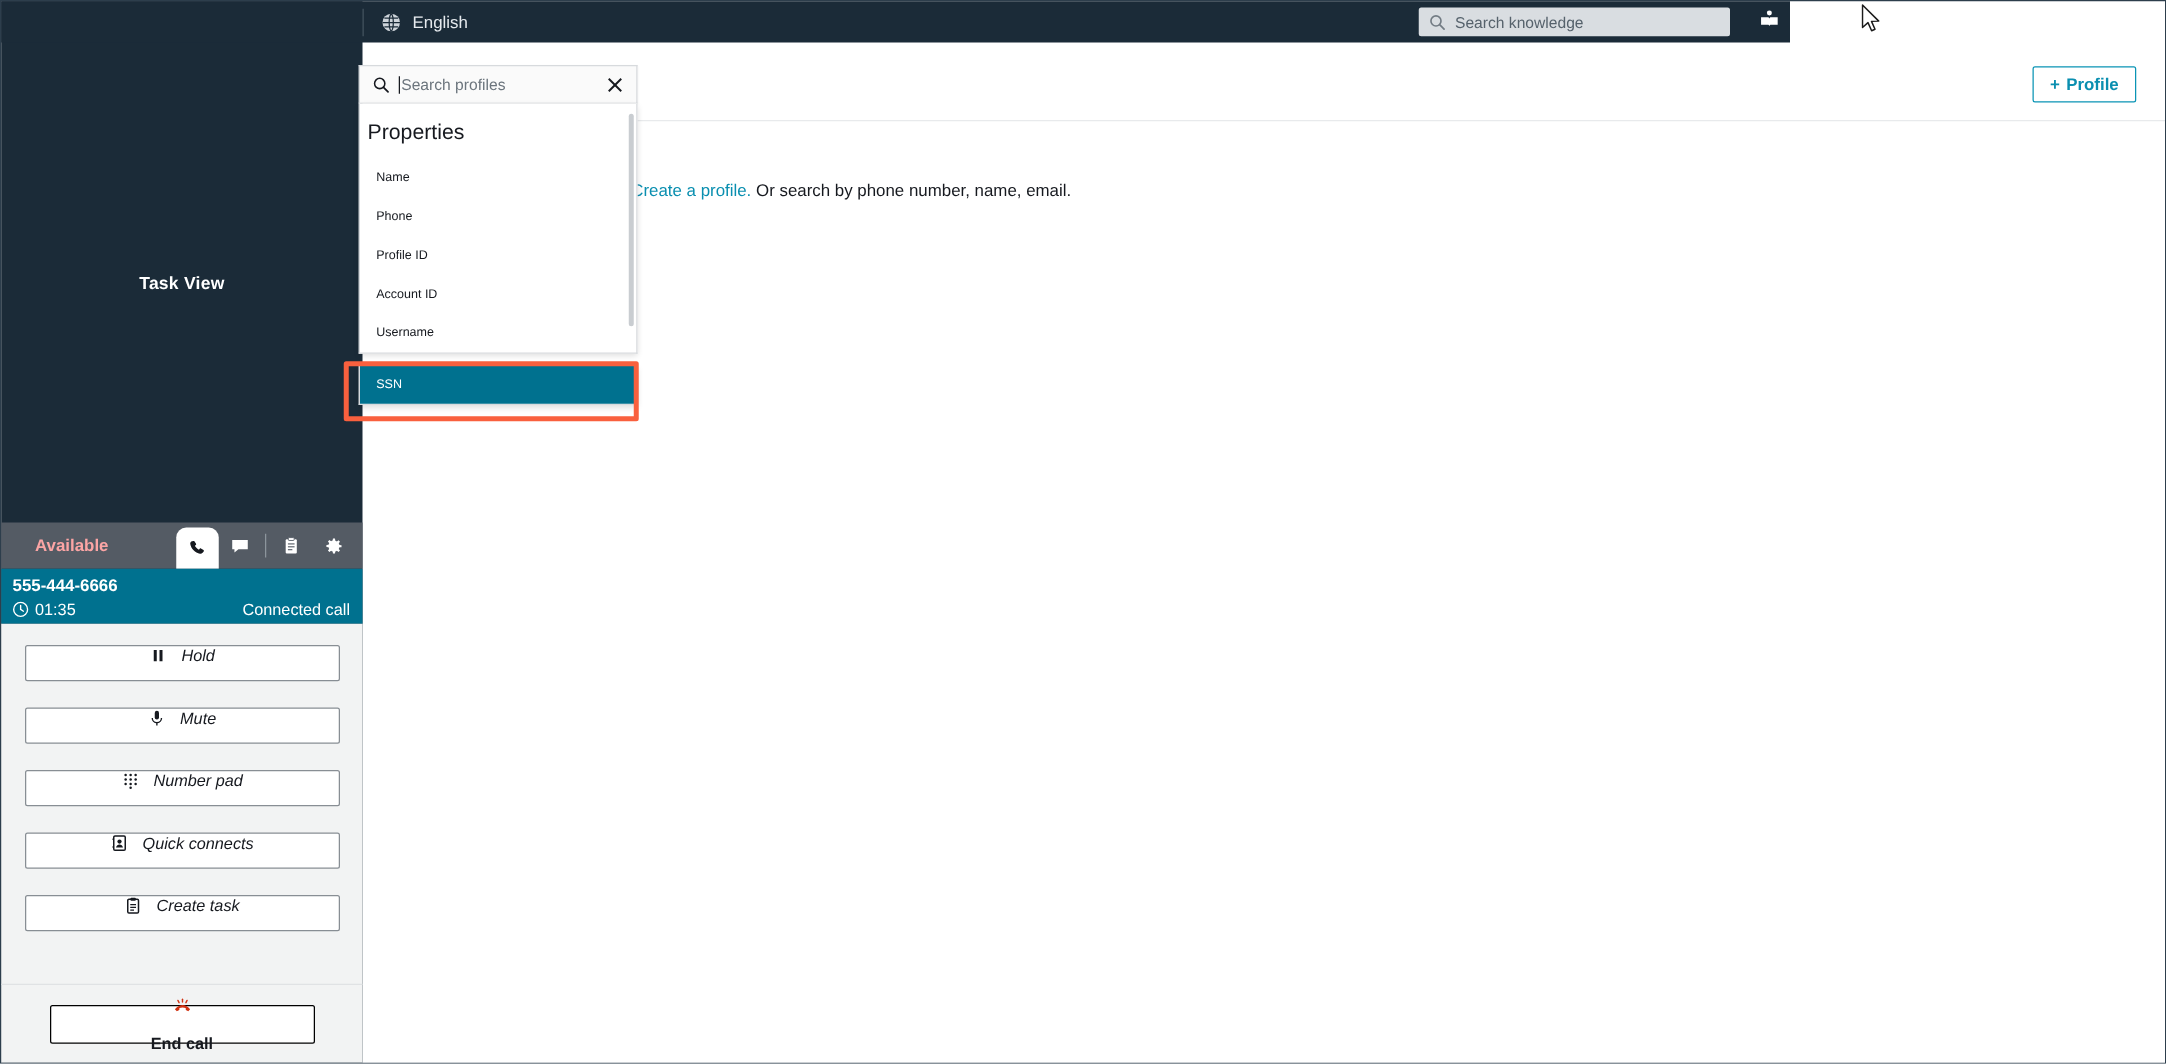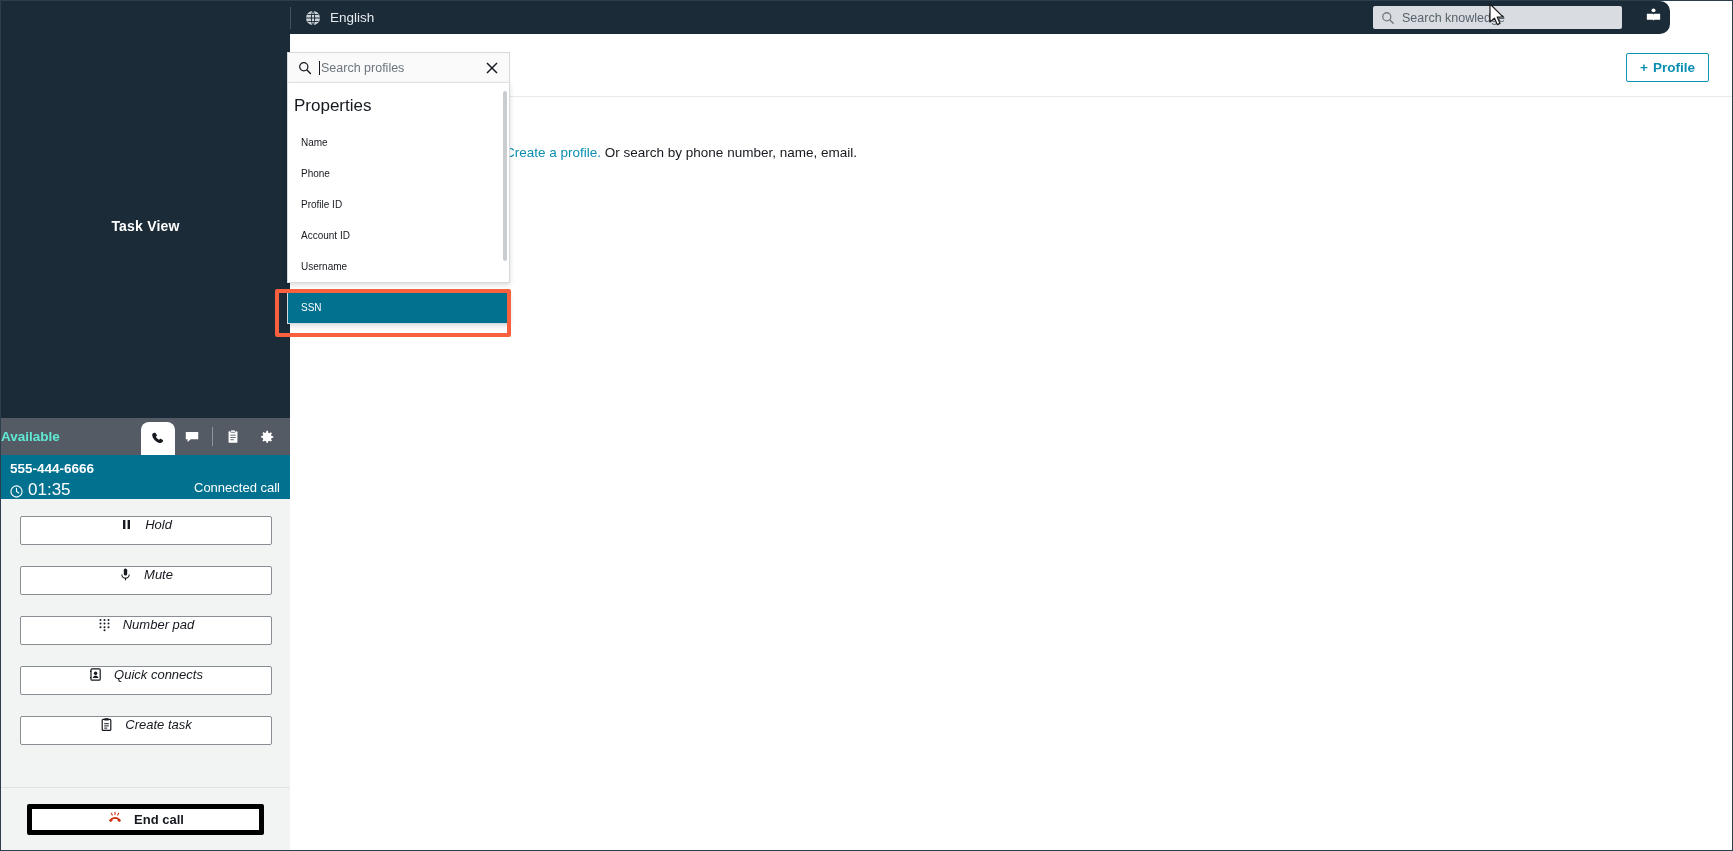--- a/index.html
+++ b/index.html
@@ -13,25 +13,24 @@
   #app {
     position: relative;
     width: 1733px; height: 851px;
     background: #ffffff;
     border: 1px solid #2d3e4c;
   }
 
   
   .topbar {
     position: absolute; left: 0; top: 0;
-    width: 1669px; height: 33px;
+    width: 1431px; height: 33px;
     background: #1b2b38;
     display: flex; align-items: center;
     z-index: 40;
-    border-radius: 10px;
   }
   .topbar-left-spacer { width: 289px; height: 33px; }
   .lang-divider {
     width: 1px; height: 22px; background: #44545f; margin-right: 14px;
   }
   .lang-block { display: flex; align-items: center; gap: 9px; }
   .globe-icon { width: 16px; height: 16px; display: block; }
   .lang-label { color: #e6eaee; font-size: 13.5px; }
 
   .topbar-right {
@@ -76,21 +75,22 @@
     letter-spacing: .2px;
   }
 
   .status-bar {
     position: absolute; left: 0; top: 417px;
     width: 289px; height: 37px;
     background: #545b64;
     display: flex; align-items: center;
   }
   .status-label {
-    color: #5eead4; font-size: 13.5px; font-weight: bold;
+    color: #fca5a5; font-size: 13.5px; font-weight: bold;
+    margin-left: 27px;
   }
   .status-tabs {
     position: absolute; left: 140px; top: 0;
     height: 37px; display: flex; align-items: flex-end;
   }
   .tab-btn {
     width: 34px; height: 37px;
     display: flex; align-items: center; justify-content: center;
   }
   .tab-btn.active {
@@ -107,21 +107,21 @@
   }
   .call-number {
     position: absolute; left: 9px; top: 6px;
     color: #ffffff; font-size: 13.5px; font-weight: bold;
   }
   .call-timer-row {
     position: absolute; left: 9px; top: 25px;
     display: flex; align-items: center; gap: 5px;
   }
   .clock-icon { width: 13px; height: 13px; display: block; }
-  .call-timer { color: #ffffff; font-size: 17px; }
+  .call-timer { color: #ffffff; font-size: 13px; }
   .call-state {
     position: absolute; right: 10px; top: 25px;
     color: #ffffff; font-size: 13px;
   }
 
   .ccp-body {
     position: absolute; left: 0; top: 498px;
     width: 289px; height: 351px;
     background: #f2f3f3;
     padding-top: 17px;
@@ -138,25 +138,26 @@
     cursor: pointer;
     font-style: italic;
   }
   .ccp-btn .bi { width: 15px; height: 15px; display: block; }
   .endcall-wrap {
     position: absolute; left: 0; top: 288px; width: 289px;
     border-top: 1px solid #e0e2e4;
     padding-top: 16px;
   }
   .endcall-btn {
-    width: 237px; height: 31px; margin: 0 auto;
-    background: #ffffff; border: 5px solid #000000; border-radius: 2px;
+    width: 212px; height: 31px; margin: 0 auto;
+    background: #ffffff; border: 1px solid #000000; border-radius: 2px;
     display: flex; align-items: center; justify-content: center; gap: 11px;
     font-size: 13px; color: #16191f; font-weight: bold;
     cursor: pointer;
+    flex-direction: column;
   }
 
   
   .main {
     position: absolute; left: 289px; top: 33px;
     width: 1442px; height: 816px;
     background: #ffffff;
   }
   .main-header {
     position: relative; width: 1442px; height: 63px;

